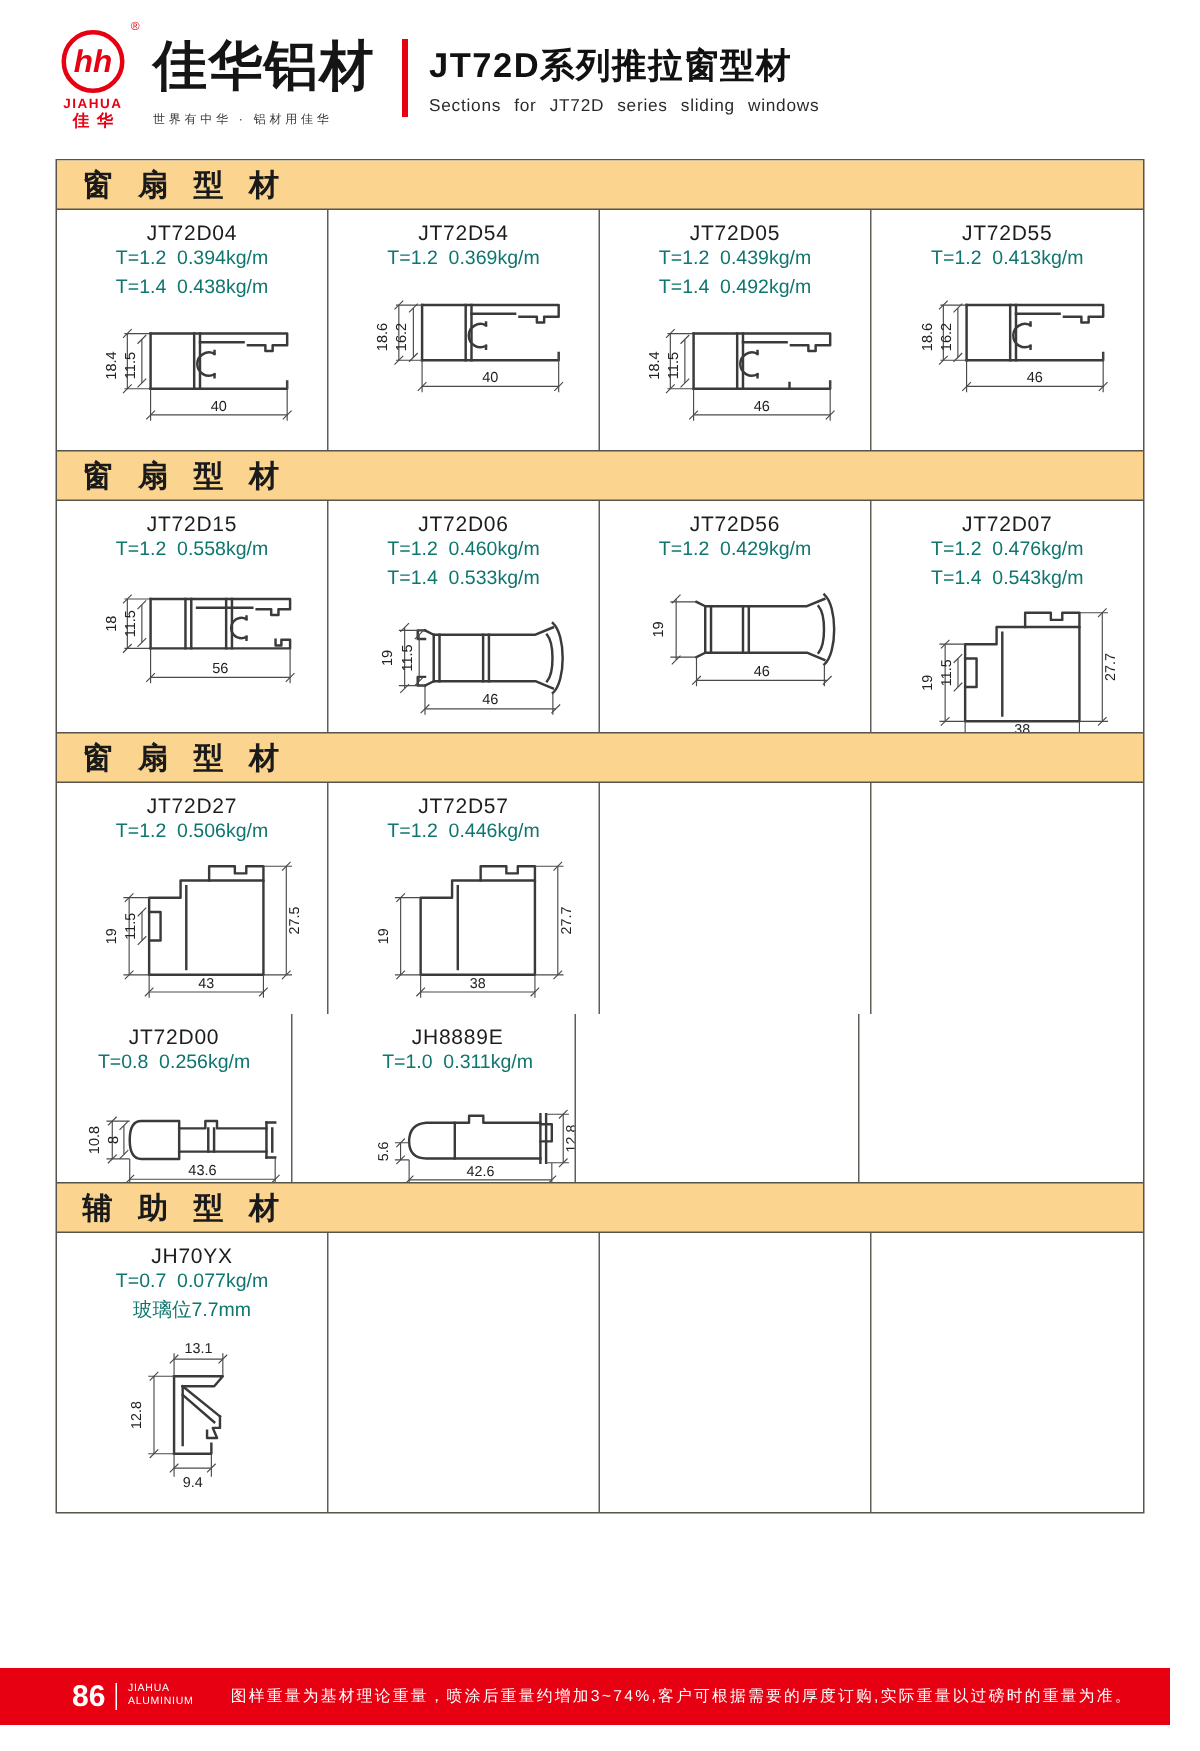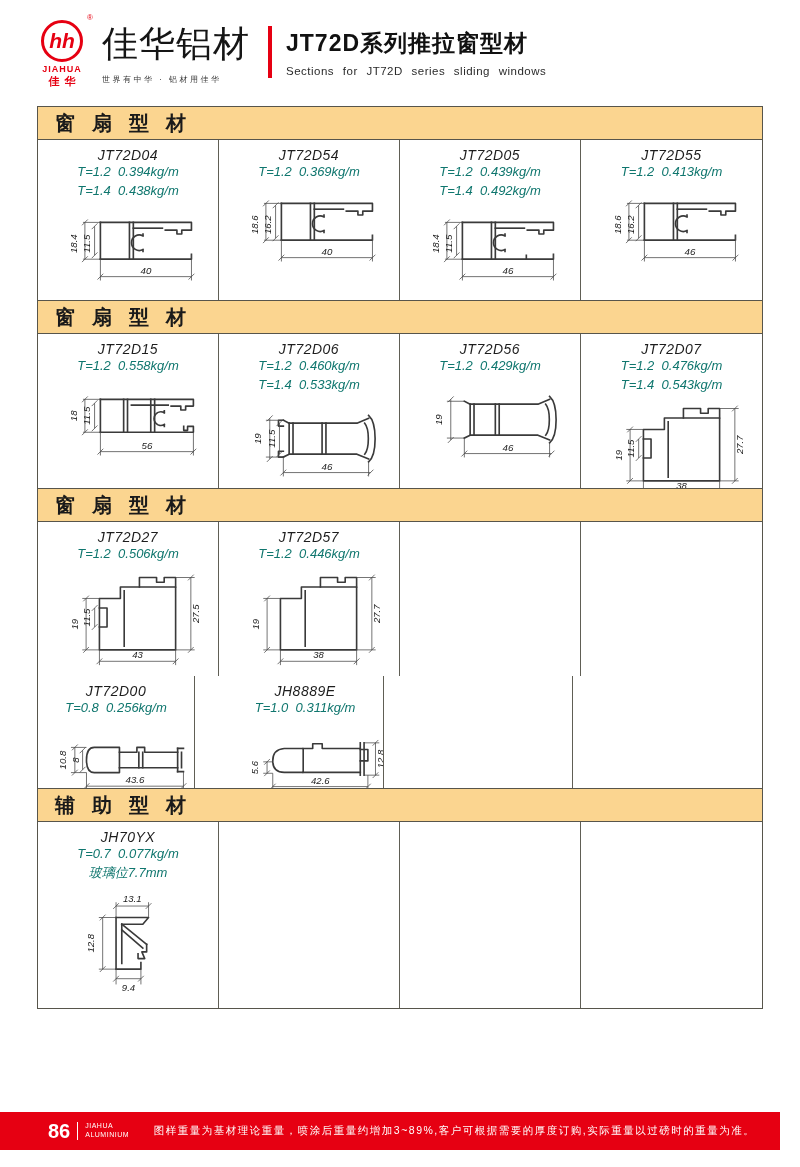--- a/index.html
+++ b/index.html
@@ -6,34 +6,34 @@
   body{width:800px;height:1167px;position:relative;font-family:"Liberation Sans",sans-serif;color:#222;}
 
   
   .hdr{position:absolute;top:14px;left:30px;right:30px;height:76px;display:flex;align-items:center;}
   .logo{width:64px;text-align:center;line-height:1;}
   .logo-circle{position:relative;width:46px;height:46px;margin:0 auto;}
   .logo-reg{position:absolute;top:-4px;right:-8px;font-size:8px;color:#e60012;}
   .logo-en{color:#e60012;font-weight:bold;font-size:9px;letter-spacing:1px;margin-top:1px;}
   .logo-cn{color:#e60012;font-weight:bold;font-size:11px;letter-spacing:5px;margin-top:2px;text-indent:5px;}
   .brand{margin-left:8px;width:148px;}
-  .brand-title{font-size:36px;font-weight:normal;color:#151515;letter-spacing:1px;white-space:nowrap;}
+  .brand-title{font-size:36px;font-weight:bold;color:#151515;letter-spacing:1px;white-space:nowrap;}
   .brand-slogan{font-size:8px;color:#3a3a3a;letter-spacing:2.5px;margin-top:5px;white-space:nowrap;}
   .vrule{width:4px;height:52px;background:#e60012;margin:0 14px 0 18px;}
   .titles{flex:1;}
   .page-title{font-size:23px;font-weight:bold;color:#111;letter-spacing:1px;}
   .page-sub{font-size:11.5px;color:#2b2b2b;margin-top:6px;letter-spacing:0.5px;word-spacing:5px;}
 
   
   .tbl{position:absolute;left:37px;top:106px;width:726px;border:1px solid #57554b;box-sizing:border-box;background:#fff;}
   .band{height:32px;background:#fbd590;border-top:1px solid #57554b;border-bottom:1px solid #57554b;
         display:flex;align-items:center;justify-content:flex-start;}
   .section:first-child .band{border-top:none;}
   .band span{font-size:20px;font-weight:bold;color:#1a1a1a;letter-spacing:17px;text-indent:17px;}
-  .row{display:flex;font-style:italic;}
+  .row{display:flex;}
   .r1{height:160px;} .r2{height:154px;} .r3{height:154px;} .r4{height:112px;gap:32px;} .r5{height:186px;}
   .cell{width:25%;box-sizing:border-box;border-right:1px solid #605e55;text-align:center;padding-top:7px;overflow:hidden;}
   .cell:last-child{border-right:none;}
   .code{font-size:14px;color:#1d1d1d;letter-spacing:0.5px;}
   .spec{font-size:13px;color:#0f766e;line-height:1.45;white-space:pre;}
   .draw{display:block;margin:2px auto 0;}
 
   
   .pf{stroke:#3a3a3a;stroke-width:1.7;fill:none;stroke-linejoin:round;stroke-linecap:square;}
   .dm{stroke:#4a4a4a;stroke-width:0.8;fill:none;}
@@ -500,14 +500,14 @@
 
 </div>
 
 <div class="fbar">
   <span class="fnum">86</span>
   <span class="fdiv"></span>
   <span class="fbrand">
     <span>JIAHUA</span><br>
     <span>ALUMINIUM</span>
   </span>
-  <span class="fnote">图样重量为基材理论重量，喷涂后重量约增加3~89%,客户可根据需要的厚度订购,实际重量以过磅时的重量为准。</span>
+  <span class="fnote">图样重量为基材理论重量，喷涂后重量约增加3~74%,客户可根据需要的厚度订购,实际重量以过磅时的重量为准。</span>
 </div>
 
 </body></html>

